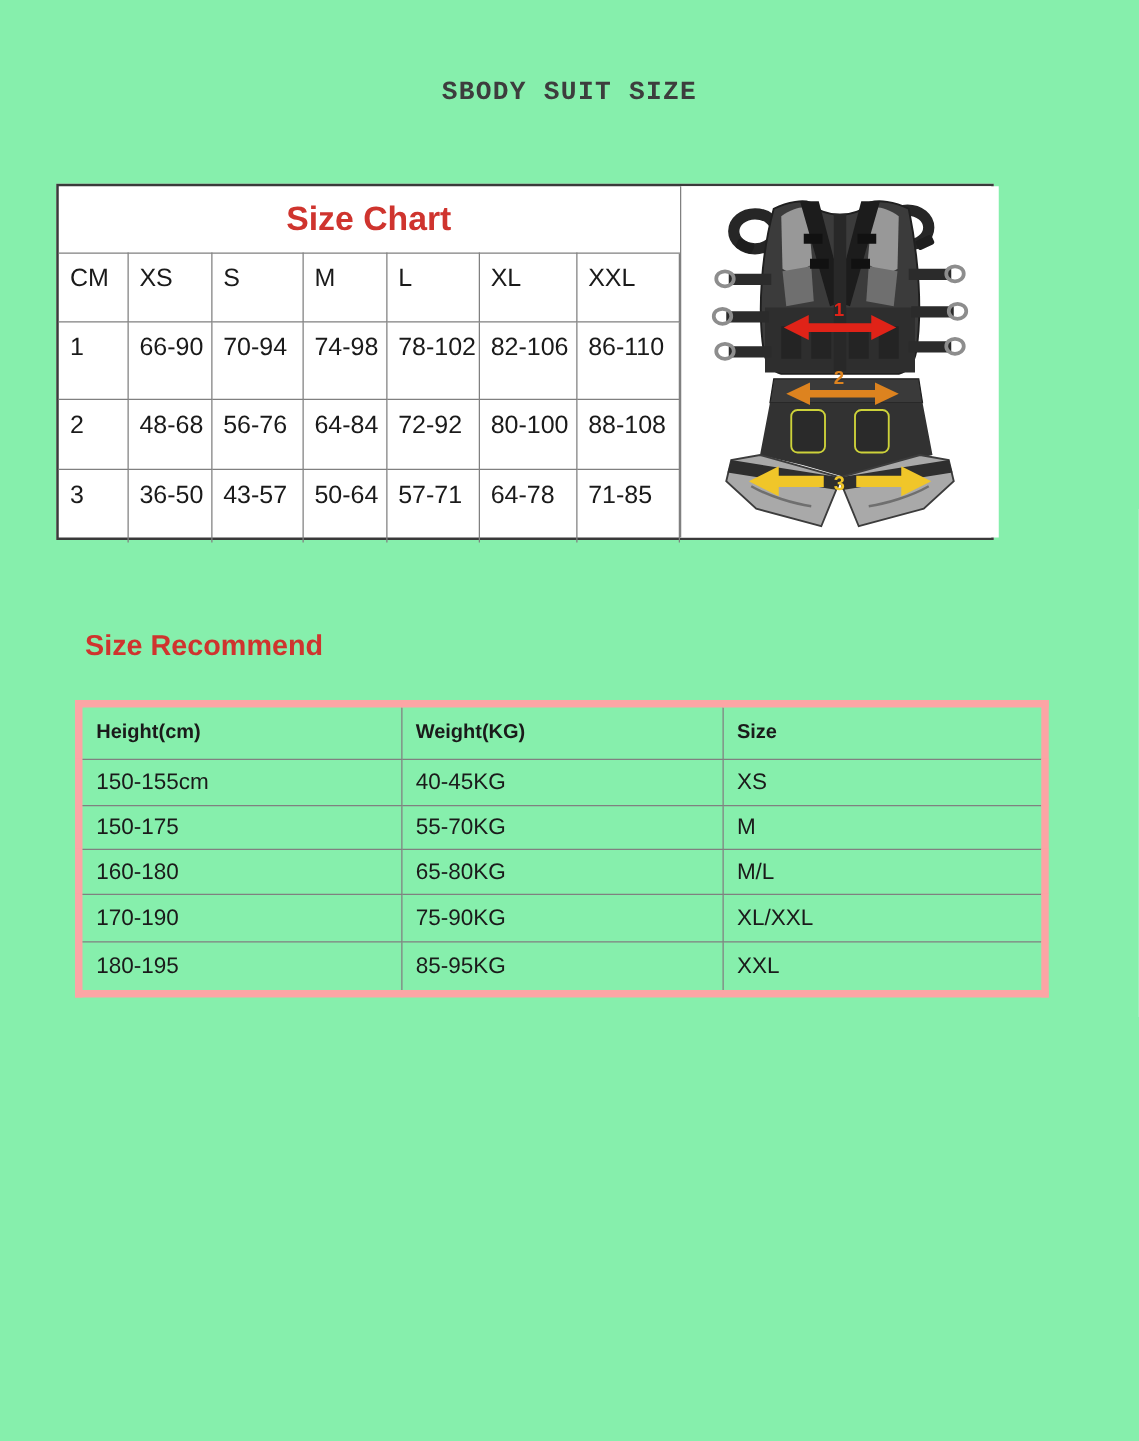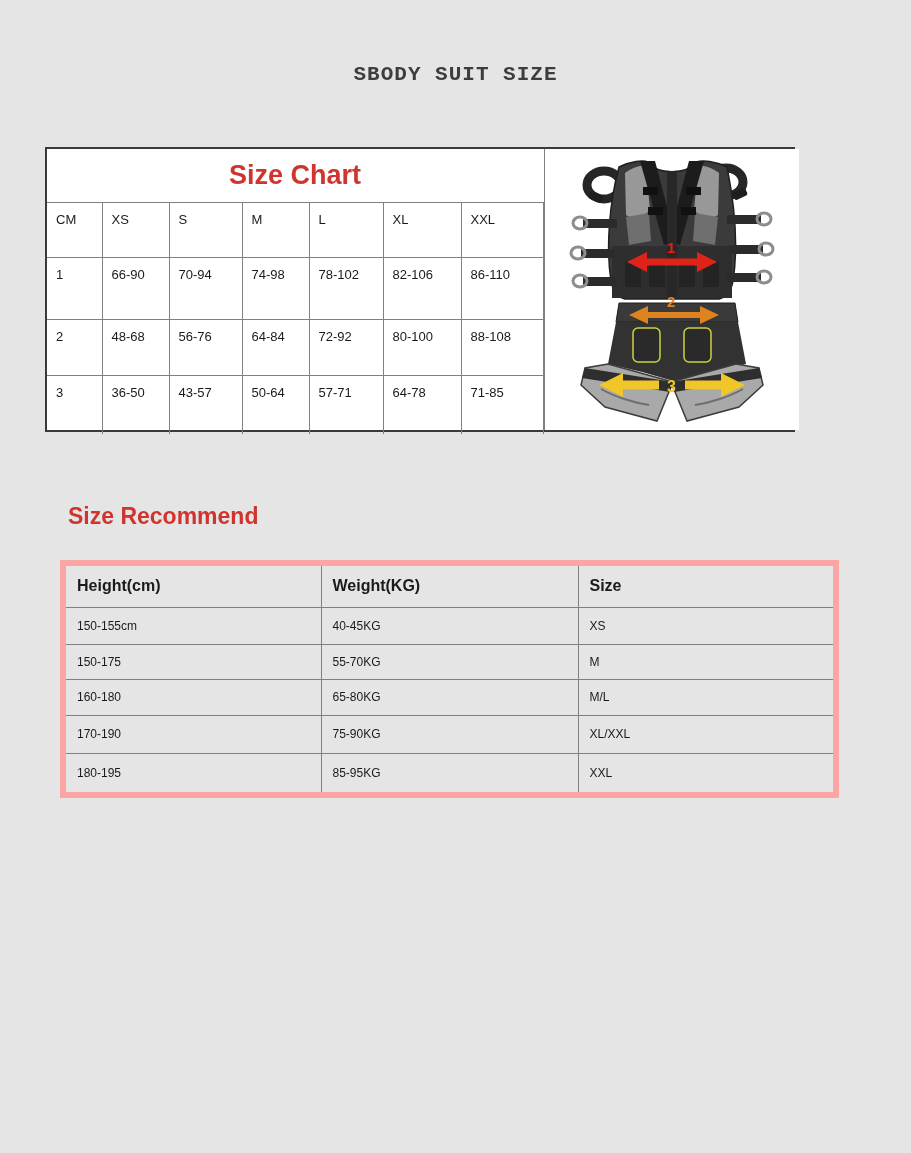--- a/index.html
+++ b/index.html
@@ -2,21 +2,21 @@
 <html><head>
 <meta charset="utf-8">
 <style>
   html,body { margin:0; padding:0; }
   body {
     width:911px; height:1153px; background:#ffffff;
     font-family:"Liberation Sans", sans-serif;
     color:#1a1a1a;
     position:relative;
   }
-  .page { position:relative; width:911px; height:1153px; background:#e5e5e5; overflow:hidden; }
+  .page { position:relative; width:911px; height:1153px; background:#86efac; overflow:hidden; }
 
   
   .doc-title {
     position:absolute; top:63px; left:0; width:100%;
     text-align:center;
     font-family:"Liberation Mono", monospace;
     font-size:21px; font-weight:bold; color:#3d3d3d;
     letter-spacing:1px;
   }
 
@@ -26,21 +26,21 @@
     width:750px; height:285px;
     border:2px solid #3a3a3a;
     box-sizing:border-box;
     display:flex;
     background:#fff;
   }
   table { border-collapse:collapse; table-layout:fixed; }
   .size-chart { width:496px; height:100%; }
   .size-chart td {
     border:1px solid #808080;
-    font-size:13px;
+    font-size:20px;
     vertical-align:top;
     padding:9px 0 0 9px;
     box-sizing:border-box;
     overflow:hidden;
     white-space:nowrap;
   }
   .size-chart tr.sc-title td {
     text-align:center; vertical-align:middle; padding:0;
     font-size:27px; font-weight:bold; color:#cf342e;
     border-top:none; border-left:none; border-right:none;
@@ -66,21 +66,21 @@
     position:absolute; left:68px; top:503px;
     font-size:23px; font-weight:bold; color:#cf342e;
   }
   .recommend-table {
     position:absolute; left:60px; top:560px;
     width:773px;
     border:6px solid #fca5a5;
   }
   .recommend-table td {
     border:1px solid #808080;
-    font-size:12px;
+    font-size:18px;
     vertical-align:middle;
     padding:0 0 0 11px;
     box-sizing:border-box;
     white-space:nowrap;
   }
   .recommend-table tr.rt-head { height:44px; }
   .recommend-table tr.rt-head td { font-size:16px; font-weight:bold; }
   .recommend-table tr.rt-r1 { height:37px; }
   .recommend-table tr.rt-r2 { height:36px; }
   .recommend-table tr.rt-r3 { height:35px; }

